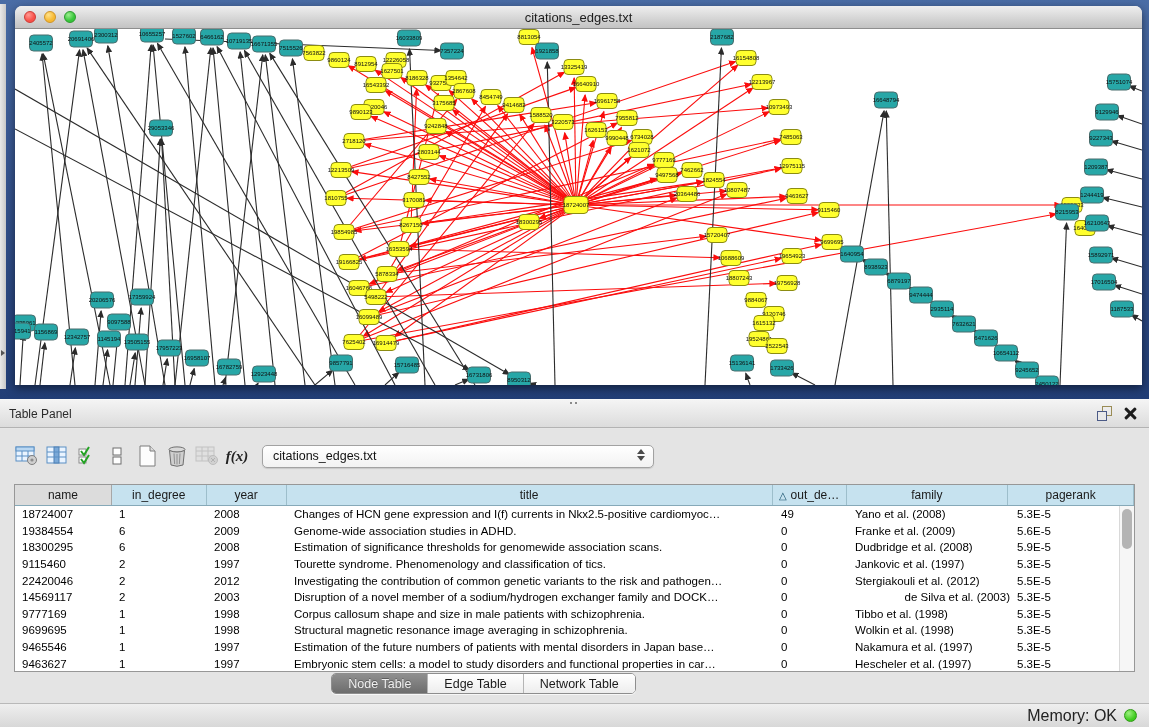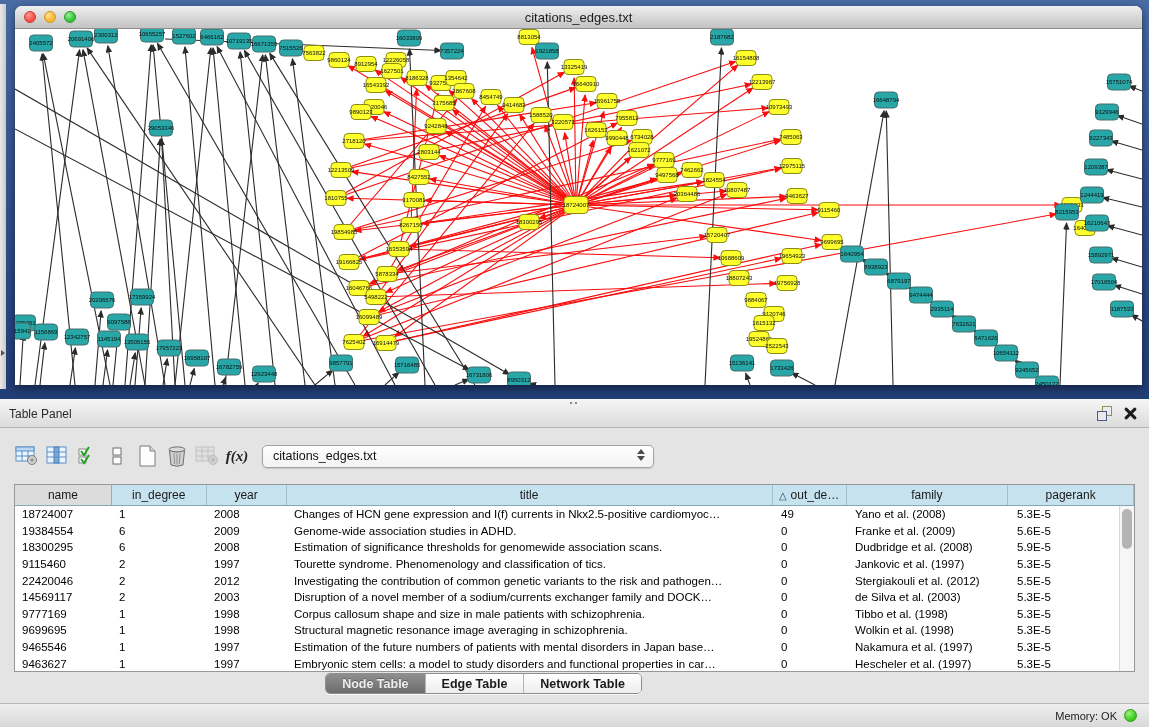--- a/index.html
+++ b/index.html
@@ -108,21 +108,21 @@
   #tbody { position:absolute; left:0; top:21px; right:15px; bottom:0; overflow:hidden; }
   .tr { display:flex; height:16.6px; align-items:center; }
   .td { font-size:11.5px; color:#000; overflow:hidden; white-space:nowrap; padding-left:7px; }
   #vscroll {
     position:absolute; right:0; top:21px; width:15px; bottom:0;
     background:#f6f6f6; border-left:1px solid #d9d9d9;
   }
   #vscroll .thumb { position:absolute; left:2px; top:3px; width:10px; height:40px; background:#b4b4b4; border-radius:6px; }
 
   
-  #tab-bar { position:absolute; left:0; top:244px; width:967px; height:30px; display:flex; justify-content:center;font-weight:bold; }
+  #tab-bar { position:absolute; left:0; top:244px; width:967px; height:30px; display:flex; justify-content:center; }
   #segmented {
     display:flex; height:21px; border:1px solid #8e8e8e; border-radius:5px; overflow:hidden;
     background:#fff; box-shadow:0 1px 0 rgba(255,255,255,.7);
   }
   .segment {
     padding:0 16px; display:flex; align-items:center; font-size:12.5px; color:#1b1b1b;
     background:linear-gradient(180deg,#ffffff,#ededed); border-right:1px solid #b5b5b5;
   }
   .segment:last-child { border-right:none; }
   .segment.selected {
@@ -130,21 +130,21 @@
     text-shadow:0 -1px 0 rgba(0,0,0,.3);
   }
 
   
   #status-bar {
     position:absolute; left:0; bottom:0; width:1149px; height:24px;
     background:linear-gradient(180deg,#efefef,#d8d8d8);
     border-top:1px solid #b9b9b9;
     display:flex; align-items:center; justify-content:flex-end; gap:7px; padding-right:12px;
   }
-  #memory-label { font-size:11px; color:#222; }
+  #memory-label { font-size:16px; color:#222; }
   #memory-dot { width:13px; height:13px; border-radius:50%;
     background:radial-gradient(circle at 35% 30%, #9df07f, #3ecb1e 65%); border:1px solid #2e9a14; }
 </style>
 </head>
 <body>
 
 <div id="desktop">
   <div id="west-strip">
     <div class="grip-arrow"></div>
   </div>
@@ -974,23 +974,23 @@
           <div class="td" style="width: 80px;">2012</div>
           <div class="td" style="width: 487px;">Investigating the contribution of common genetic variants to the risk and pathogen…</div>
           <div class="td" style="width: 74px;">0</div>
           <div class="td" style="width: 162px;">Stergiakouli et al. (2012)</div>
           <div class="td" style="width: 101px;">5.5E-5</div>
         </div>
         <div class="tr">
           <div class="td" style="width: 97px;">14569117</div>
           <div class="td" style="width: 95px;">2</div>
           <div class="td" style="width: 80px;">2003</div>
-          <div class="td" style="width: 487px;">Disruption of a novel member of a sodium/currents exchanger family and DOCK…</div>
+          <div class="td" style="width: 487px;">Disruption of a novel member of a sodium/hydrogen exchanger family and DOCK…</div>
           <div class="td" style="width: 74px;">0</div>
-          <div class="td" style="width: 162px;">de Silva et al. (2003)</div>
+          <div class="td" style="width: 162px; text-align: right;">de Silva et al. (2003)</div>
           <div class="td" style="width: 101px;">5.3E-5</div>
         </div>
         <div class="tr">
           <div class="td" style="width: 97px;">9777169</div>
           <div class="td" style="width: 95px;">1</div>
           <div class="td" style="width: 80px;">1998</div>
           <div class="td" style="width: 487px;">Corpus callosum shape and size in male patients with schizophrenia.</div>
           <div class="td" style="width: 74px;">0</div>
           <div class="td" style="width: 162px;">Tibbo et al. (1998)</div>
           <div class="td" style="width: 101px;">5.3E-5</div>

